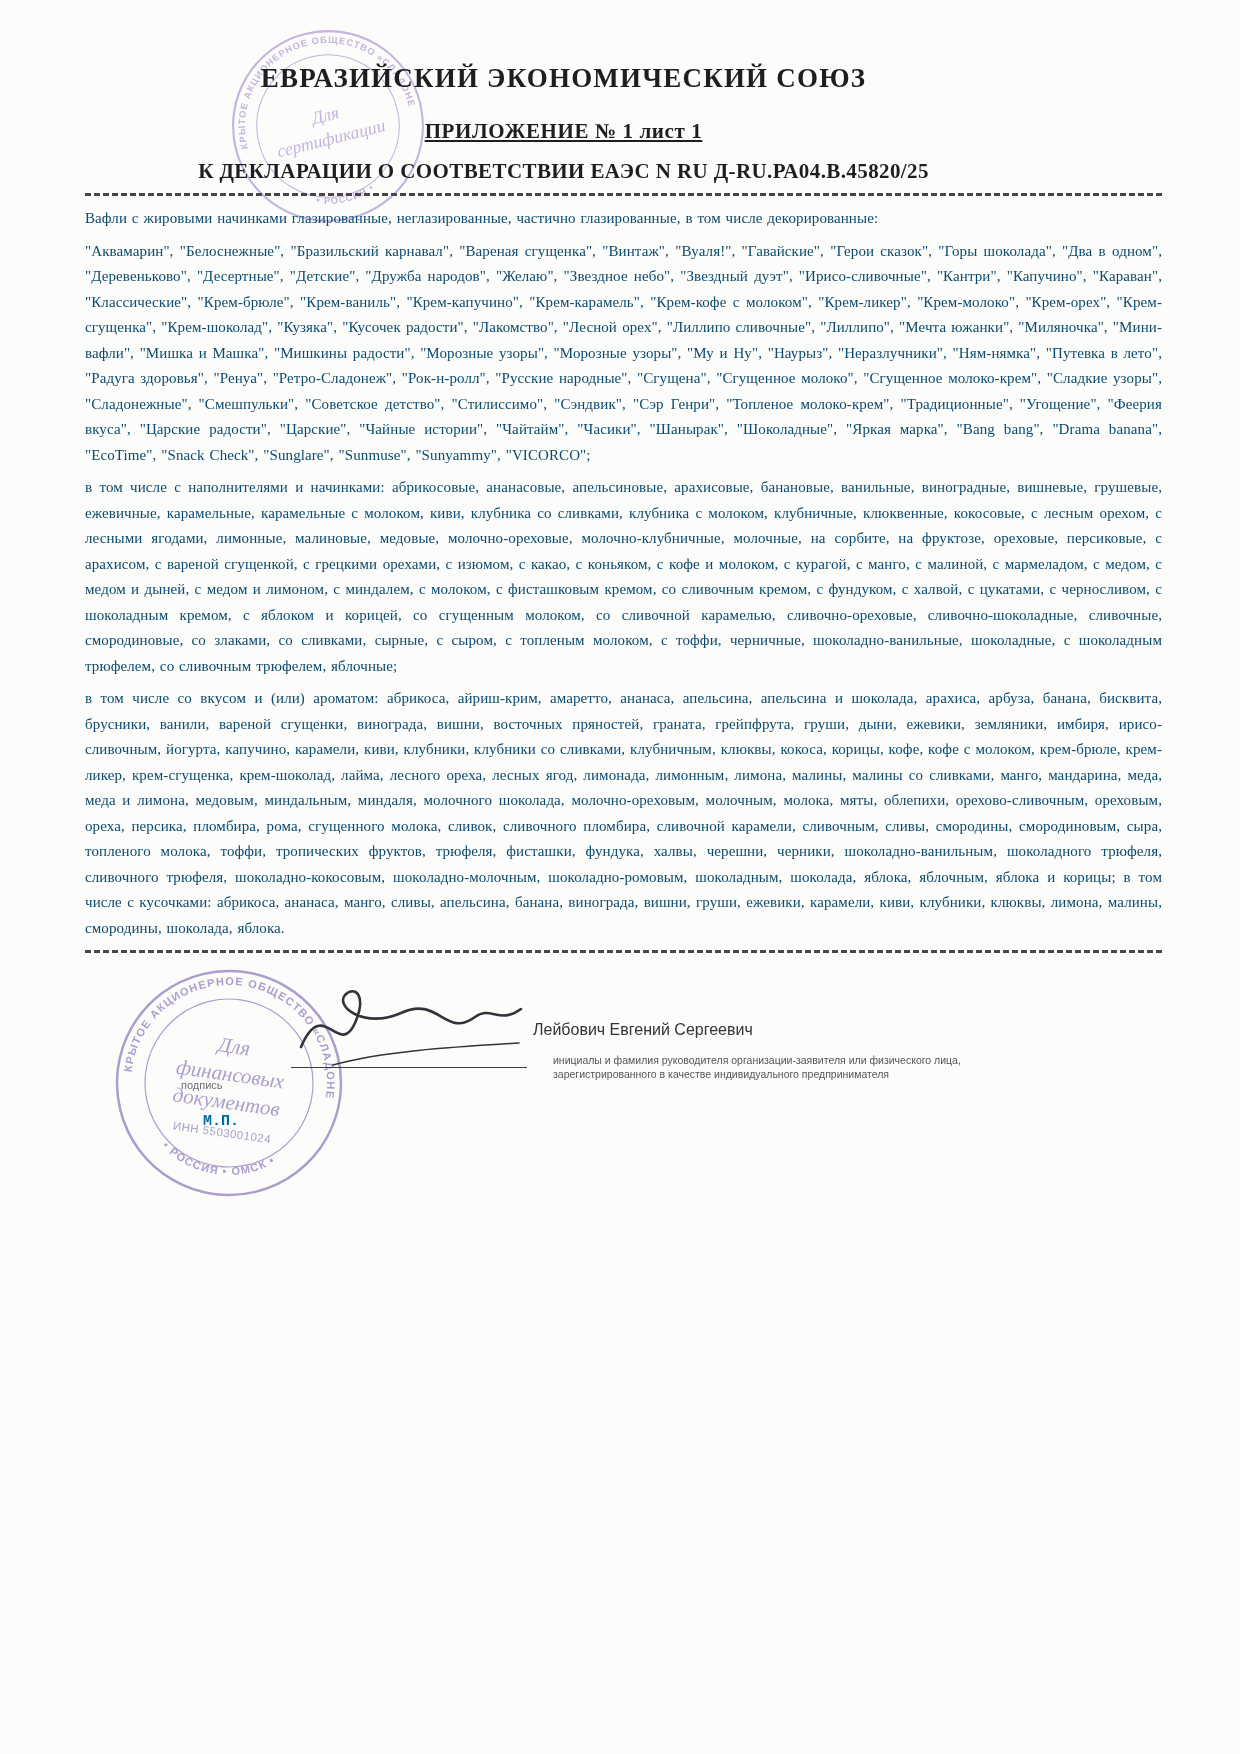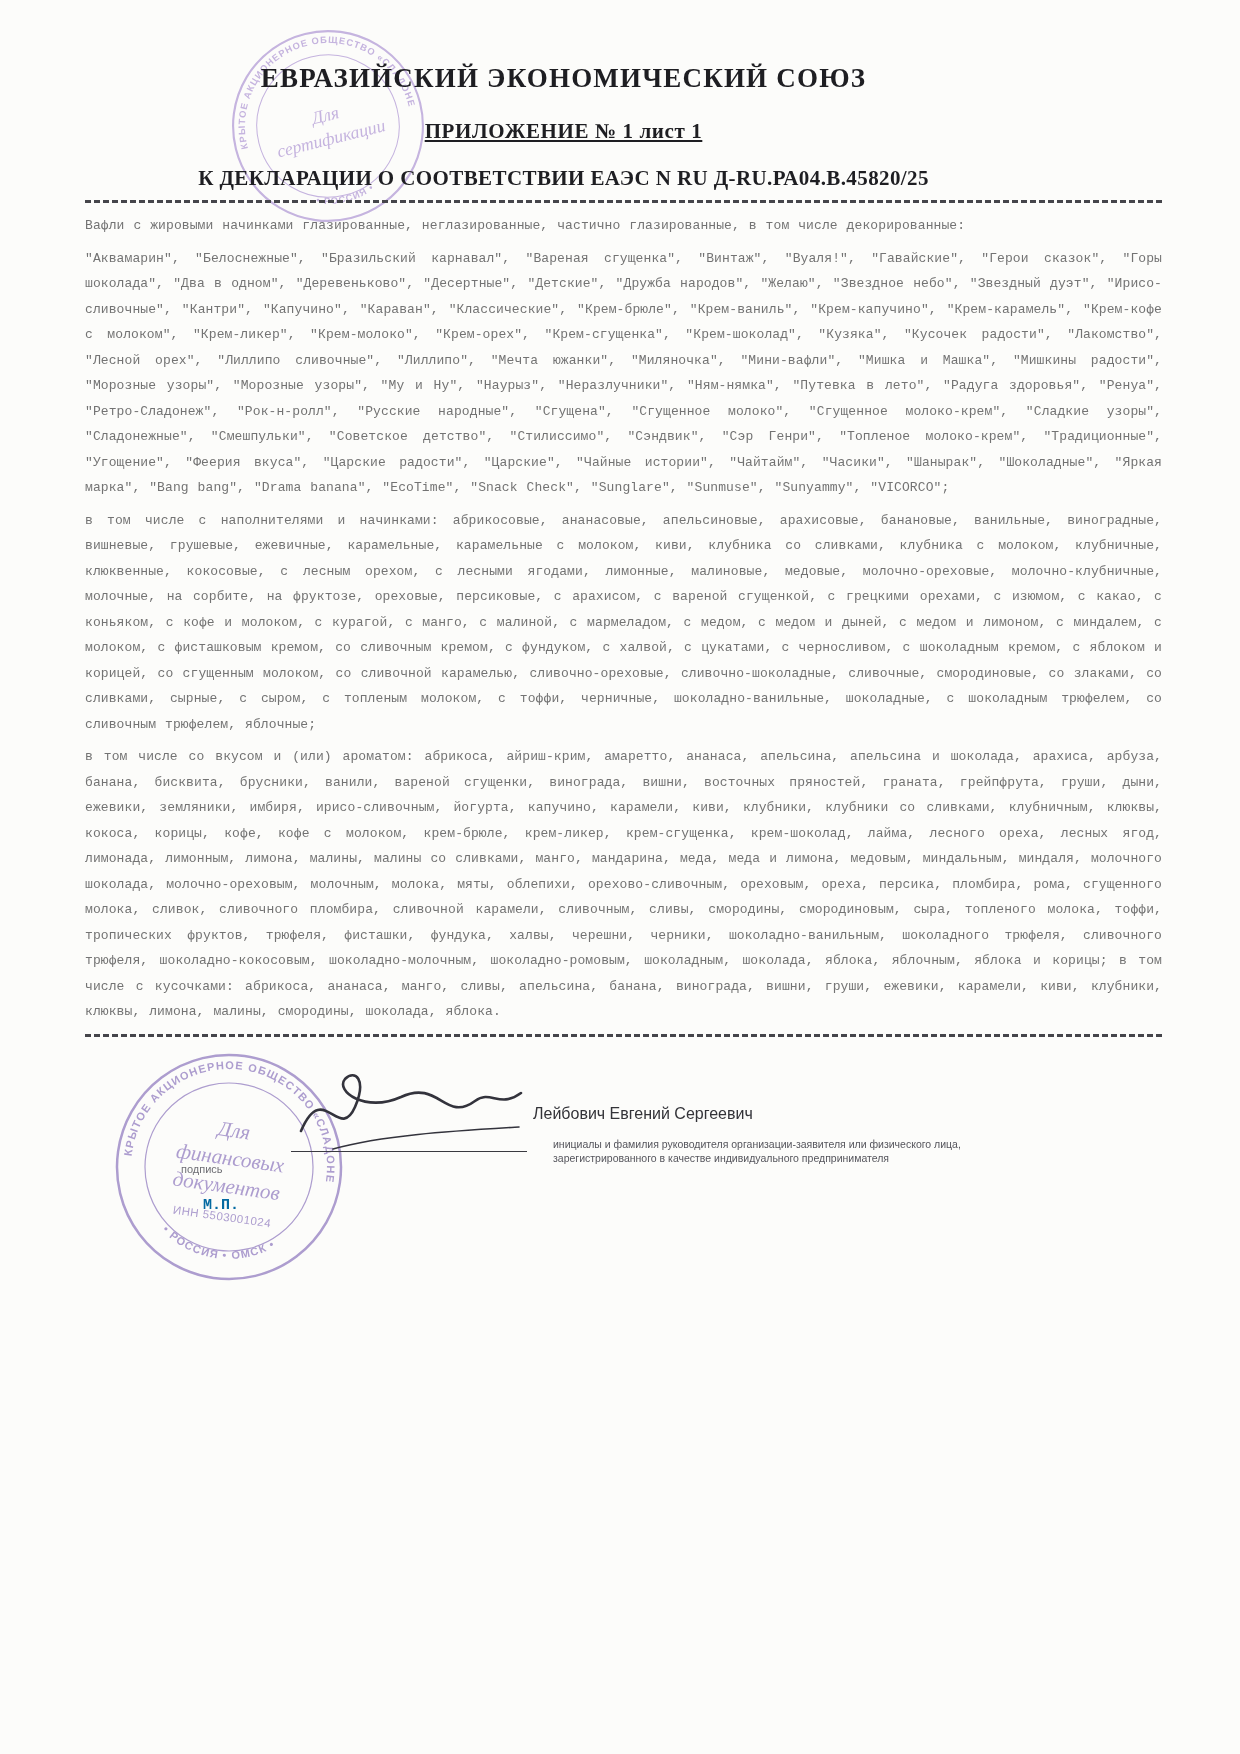--- a/index.html
+++ b/index.html
@@ -7,27 +7,27 @@
   .page {
     position:relative; width:1240px; height:1754px; margin:0 auto;
     background:#fcfcfa; font-family:"Liberation Serif", serif; color:#26262b;
     overflow:hidden; box-shadow:0 0 12px rgba(0,0,0,.35);
   }
   .content { padding:35px 78px 0 85px; position:relative; }
 
   .hdr { width:957px; text-align:center; color:#1e1e22; }
   .hdr-1 { font-size:27px; font-weight:bold; letter-spacing:1.2px; margin-top:28px; }
   .hdr-2 { font-size:21px; font-weight:bold; letter-spacing:.6px; margin-top:25px;text-decoration:underline; }
-  .hdr-3 { font-size:21px; font-weight:bold; letter-spacing:.4px; margin-top:22px; }
+  .hdr-3 { font-size:21px; font-weight:bold; letter-spacing:.4px; margin-top:15px; }
 
   .dashline { border-top:3px dashed #45454a; margin:9px 0 10px; height:0; }
 
   p.body-par {
-    font-size:13px; line-height:25.5px; text-align:justify;
-    margin-bottom:7px; letter-spacing:.1px; word-spacing:1px; color:#737373;font-family:Liberation Mono, monospace;
+    font-size:15px; line-height:25.5px; text-align:justify;
+    margin-bottom:7px; letter-spacing:.1px; word-spacing:1px; color:#0c4a6e;
   }
 
   .sig-section { position:relative; height:290px; }
 
   .stamp { position:absolute; mix-blend-mode:multiply; pointer-events:none; }
   .stamp-top { left:228px; top:26px; color:#9a79cd; opacity:.55; transform:rotate(-14deg); }
   .stamp-bottom { left:26px; top:2px; color:#7d63b8; opacity:.62; transform:rotate(8deg); }
   .stamp text { fill:currentColor; }
   .stamp .ring { font-family:"Liberation Sans", sans-serif; font-size:11px; letter-spacing:1.2px; font-weight:bold; }
   .stamp .inner-it { font-style:italic; font-family:"Liberation Serif", serif; font-size:21px; }

